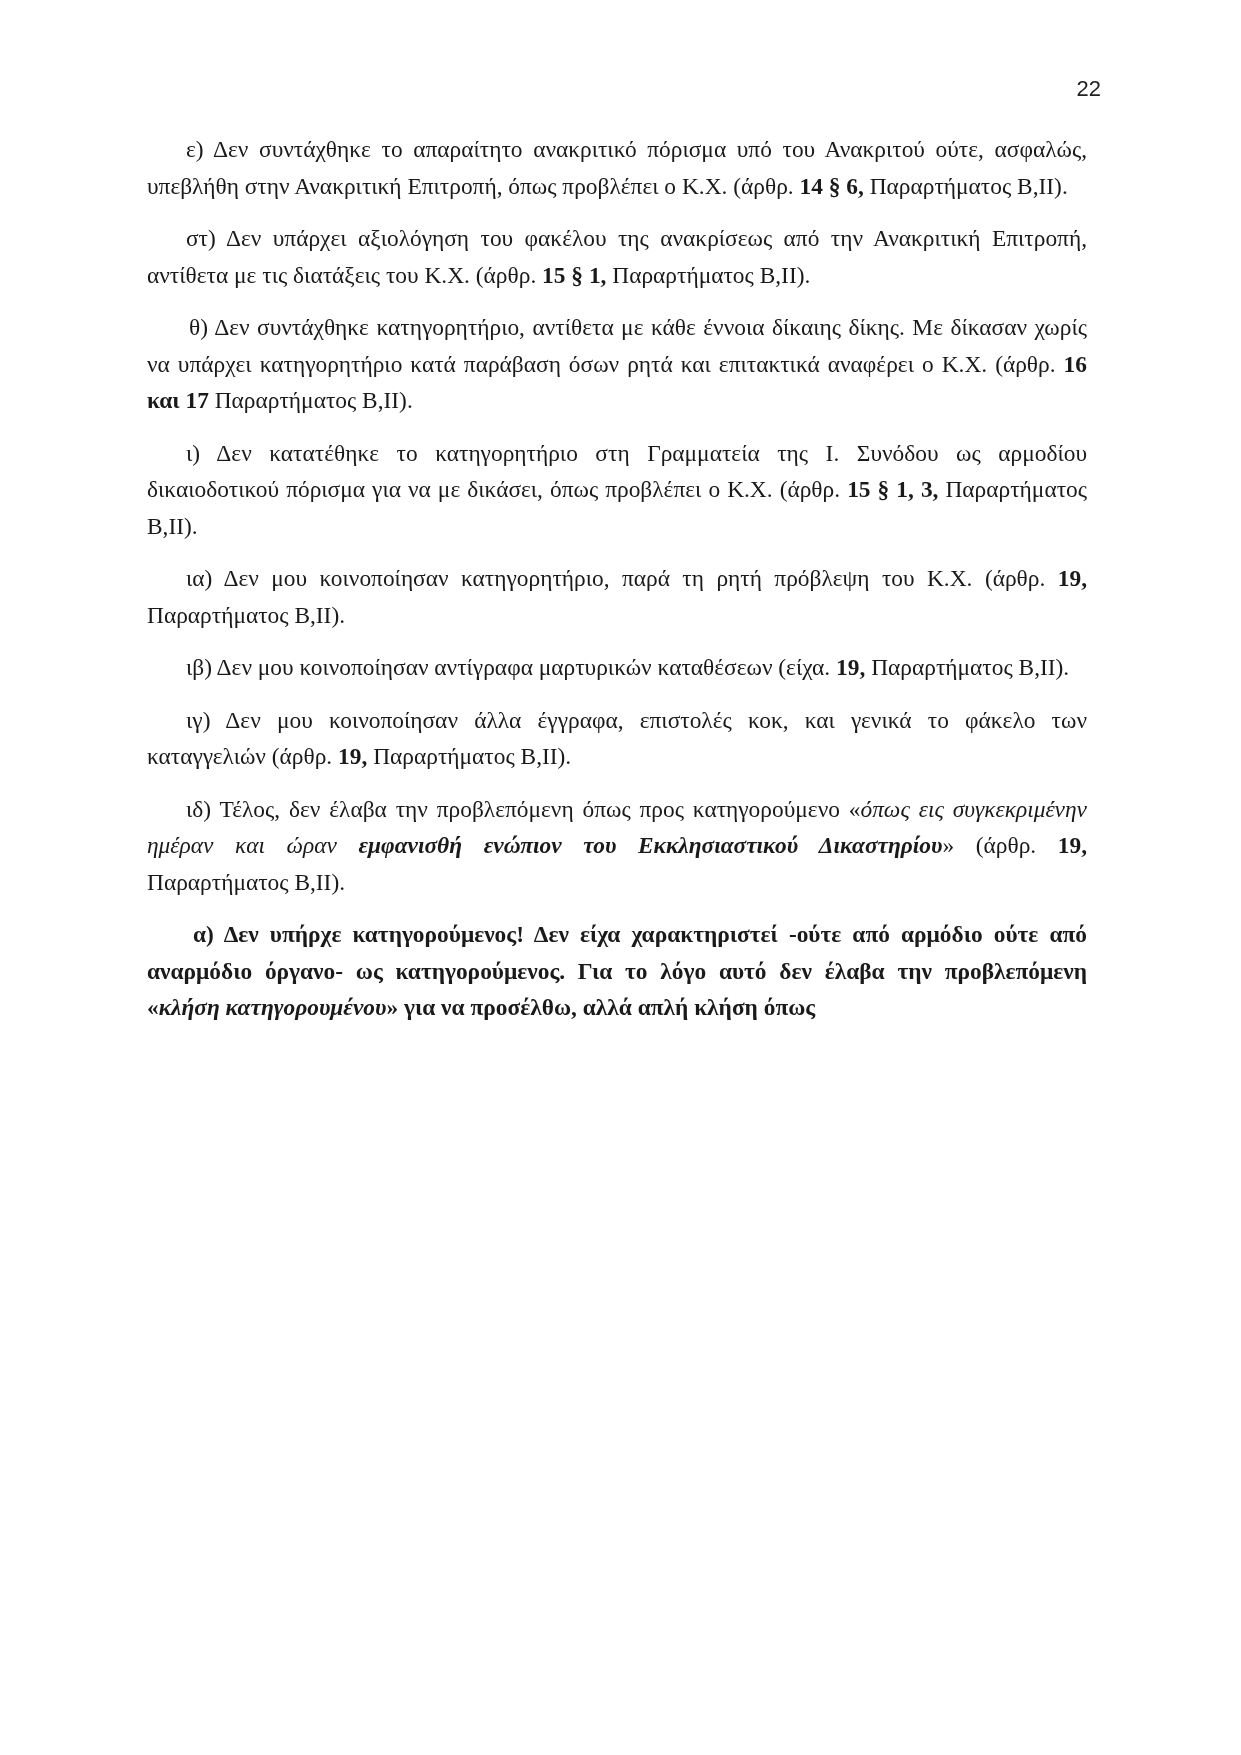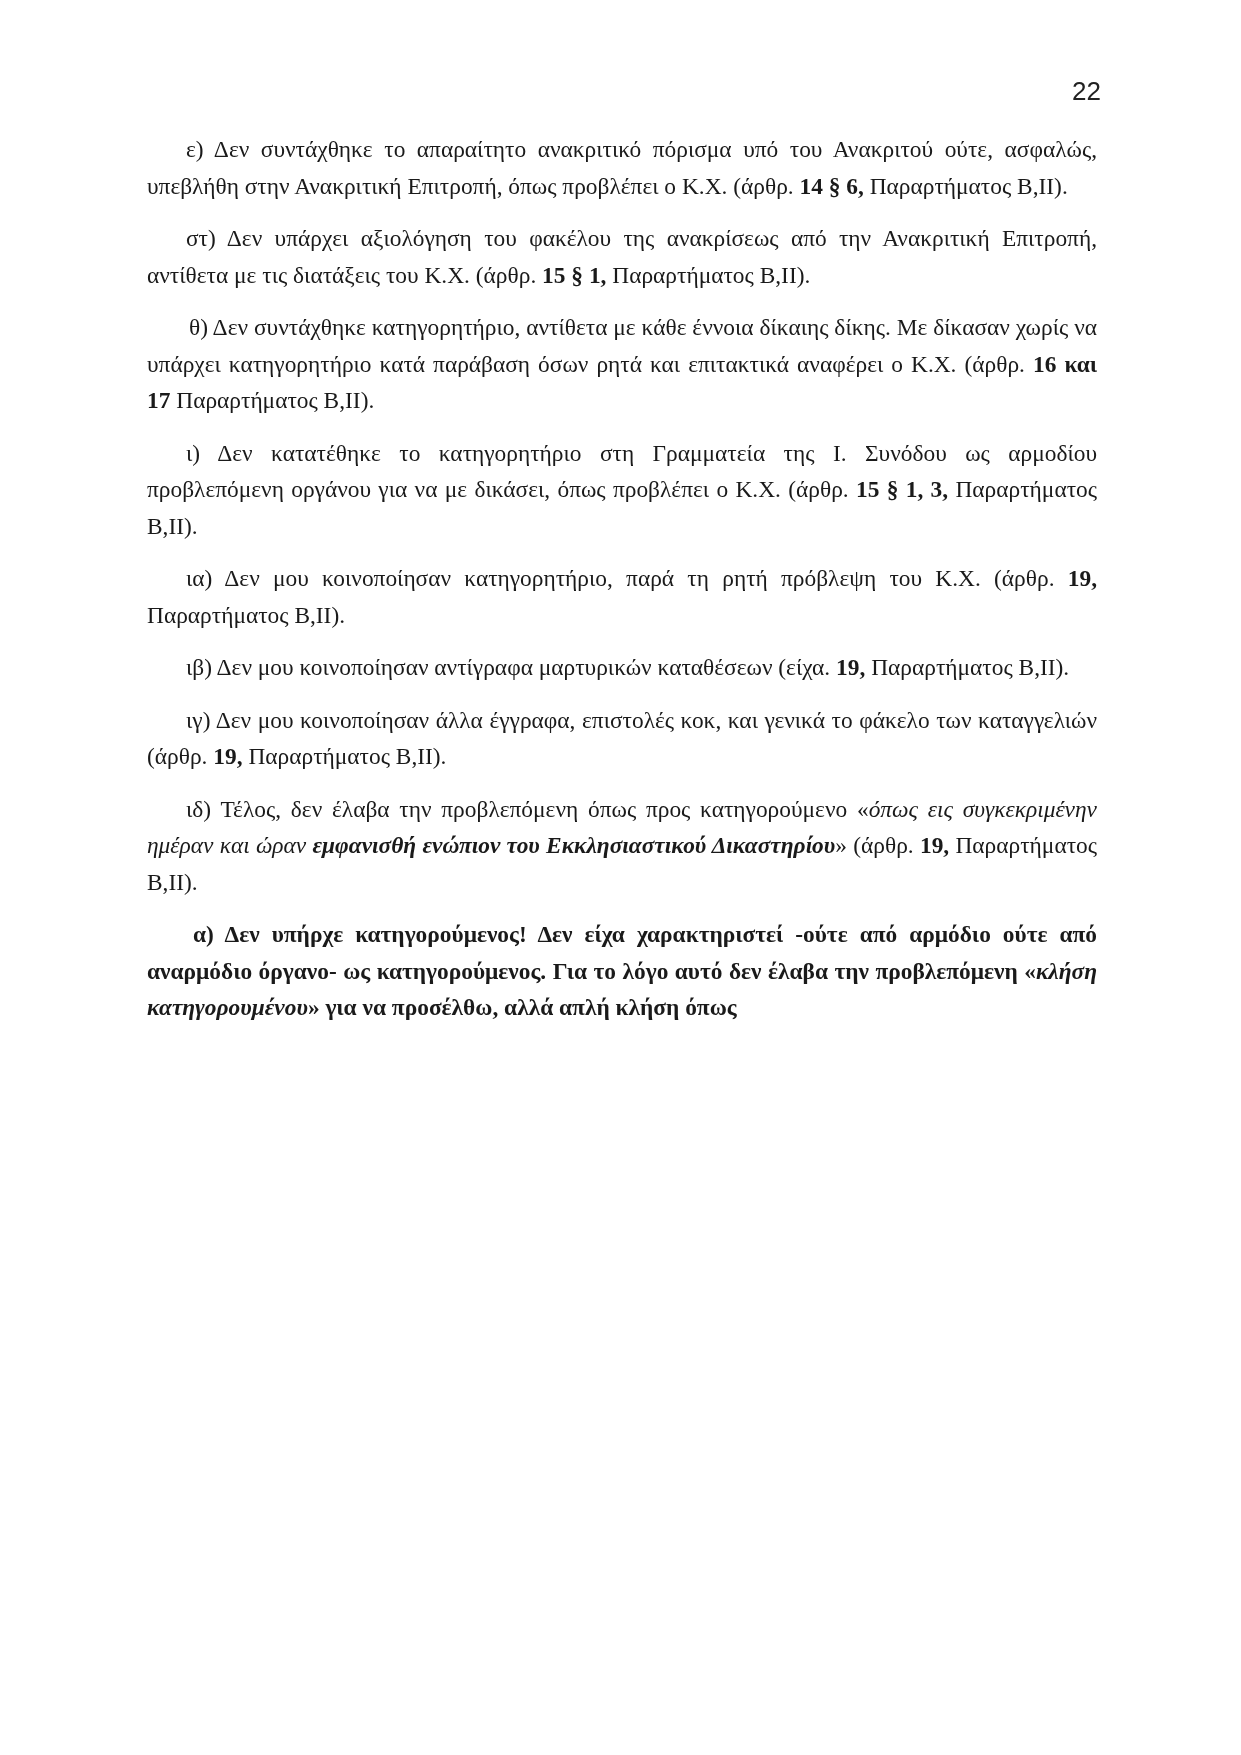--- a/index.html
+++ b/index.html
@@ -8,35 +8,35 @@
       height: 1755px;
       position: relative;
       overflow: hidden;
       color: #1a1a1a;
     }
     .page-number {
       position: absolute;
       top: 76px;
       right: 140px;
       font-family: "Liberation Sans", sans-serif;
-      font-size: 26px;
+      font-size: 22px;
       color: #222;
     }
     .content {
       position: absolute;
       top: 131px;
       left: 147px;
       width: 954px;
       font-family: "Liberation Serif", serif;
       font-size: 23.4px;
       line-height: 36.5px;
       text-align: justify;
     }
     .para {
-      margin: 0 4px 16px 0;
+      margin: 0 14px 16px 0;
       text-indent: 39px;
     }
     .para.extra-indent { text-indent: 42px; }
     .para.alpha-indent { text-indent: 46px; font-weight: bold; }
     .para.section-gap { margin-top: 56px; text-indent: 38px; }
     b { font-weight: bold; }
     i { font-style: italic; }
     sup { font-size: 13px; line-height: 0; vertical-align: super; }
   </style>
 </head>
@@ -47,21 +47,21 @@
 <div class="content">
 
   <p class="para"><span>ε) Δεν συντάχθηκε το απαραίτητο ανακριτικό πόρισμα υπό του Ανακριτού ούτε, ασφαλώς, υπεβλήθη στην Ανακριτική Επιτροπή, όπως προβλέπει ο Κ.Χ. (άρθρ. </span><b>14 § 6,</b><span> Παραρτήματος Β,ΙΙ).</span></p>
 
   <p class="para"><span>στ) Δεν υπάρχει αξιολόγηση του φακέλου της ανακρίσεως από την Ανακριτική Επιτροπή, αντίθετα με τις διατάξεις του Κ.Χ. (άρθρ. </span><b>15 § 1,</b><span> Παραρτήματος Β,ΙΙ).</span></p>
 
 
 
   <p class="para extra-indent"><span> θ) Δεν συντάχθηκε κατηγορητήριο, αντίθετα με κάθε έννοια δίκαιης δίκης. Με δίκασαν χωρίς να υπάρχει κατηγορητήριο κατά παράβαση όσων ρητά και επιτακτικά αναφέρει ο Κ.Χ. (άρθρ. </span><b>16 και 17</b><span> Παραρτήματος Β,ΙΙ).</span></p>
 
-  <p class="para"><span>ι) Δεν κατατέθηκε το κατηγορητήριο στη Γραμματεία της Ι. Συνόδου ως αρμοδίου προβλεπόμενη οργάνου για να με δικάσει, όπως προβλέπει ο Κ.Χ.  (άρθρ. </span><b>15 § 1, 3,</b><span> Παραρτήματος Β,ΙΙ).</span></p>
+  <p class="para"><span>ι) Δεν κατατέθηκε το κατηγορητήριο στη Γραμματεία της Ι. Συνόδου ως αρμοδίου δικαιοδοτικού πόρισμα για να με δικάσει, όπως προβλέπει ο Κ.Χ.  (άρθρ. </span><b>15 § 1, 3,</b><span> Παραρτήματος Β,ΙΙ).</span></p>
 
   <p class="para"><span>ια) Δεν μου κοινοποίησαν κατηγορητήριο, παρά τη ρητή πρόβλεψη του Κ.Χ. (άρθρ. </span><b>19,</b><span> Παραρτήματος Β,ΙΙ).</span></p>
 
   <p class="para"><span>ιβ) Δεν μου κοινοποίησαν αντίγραφα μαρτυρικών καταθέσεων (είχα. </span><b>19,</b><span> Παραρτήματος Β,ΙΙ).</span></p>
 
   <p class="para"><span>ιγ) Δεν μου κοινοποίησαν άλλα έγγραφα, επιστολές κοκ, και γενικά το φάκελο των καταγγελιών (άρθρ. </span><b>19,</b><span> Παραρτήματος Β,ΙΙ).</span></p>
 
   <p class="para"><span>ιδ) Τέλος, δεν έλαβα την προβλεπόμενη όπως προς κατηγορούμενο «</span><i>όπως εις συγκεκριμένην ημέραν και ώραν </i><b><i>εμφανισθή ενώπιον του Εκκλησιαστικού Δικαστηρίου</i></b><span>» (άρθρ. </span><b>19,</b><span> Παραρτήματος Β,ΙΙ).</span></p>
 
 

